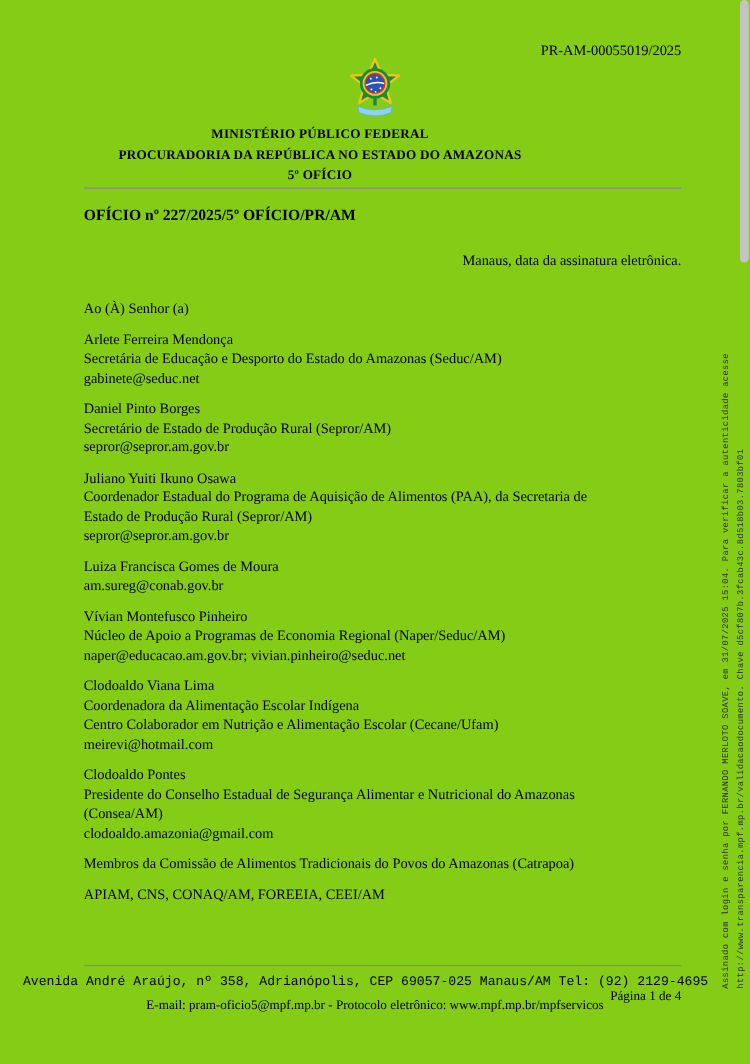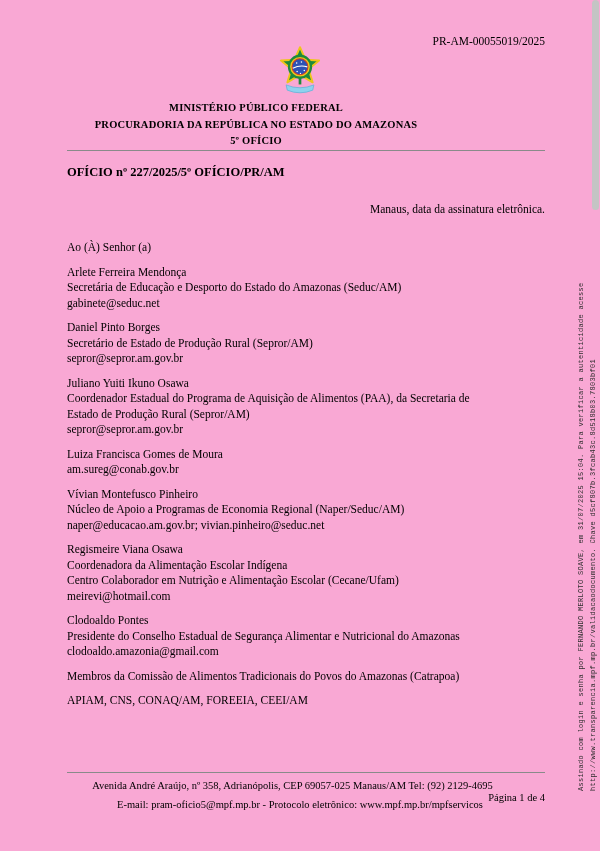--- a/index.html
+++ b/index.html
@@ -1,29 +1,29 @@
 <!DOCTYPE html>
 <html><head>
 <meta charset="utf-8">
 <style>
   html,body{margin:0;padding:0;background:#ffffff;}
-  .page{position:relative;width:600px;height:851px;background:#f9a8d4;overflow:hidden;
+  .page{position:relative;width:600px;height:851px;background:#84cc16;overflow:hidden;
         font-family:"Liberation Serif",serif;color:#000;}
   .ref{position:absolute;top:35px;right:55px;font-size:11.5px;}
   .emblem-wrap{position:absolute;top:46px;left:0;width:600px;display:flex;justify-content:center;}
   .org{position:absolute;top:100px;left:0;width:512px;text-align:center;
        font-weight:700;font-size:10.5px;line-height:16.5px;letter-spacing:.2px;}
   .rule{position:absolute;left:67px;right:55px;border-top:1px solid #8a8a8a;height:0;}
   .rule-top{top:150px;}
   .rule-footer{top:772px;}
   .subject{position:absolute;top:165px;left:67px;font-weight:700;font-size:12.5px;text-align:right;}
   .dateline{position:absolute;top:203px;right:55px;font-size:11.5px;}
   .letter{position:absolute;top:240px;left:67px;width:478px;font-size:11.5px;line-height:15.5px;}
   .letter p{margin:0 0 9px 0;}
-  .addr{position:absolute;top:780px;left:0;width:585px;text-align:center;font-size:10.5px;}
+  .addr{position:absolute;top:780px;left:0;width:585px;text-align:center;font-size:10.5px;font-family:Liberation Mono, monospace;}
   .contact{position:absolute;top:799px;left:0;width:600px;text-align:center;font-size:10.5px;}
   .pageno{position:absolute;top:792px;right:55px;font-size:10.5px;}
   .stamp{position:absolute;font-family:"Liberation Mono","DejaVu Sans Mono",monospace;
          font-size:7px;letter-spacing:.3px;color:#2e2e2e;white-space:nowrap;
          transform-origin:0 0;transform:rotate(-90deg);}
   .stamp-1{left:577px;top:791px;}
   .stamp-2{left:589px;top:791px;}
   .scroll-thumb{position:absolute;top:0;right:1px;width:7px;height:210px;
                 background:#c4c4c4;border-radius:4px;}
 </style>
@@ -89,29 +89,30 @@
       <span style="display:block">am.sureg@conab.gov.br</span>
     </p>
 
     <p>
       <span style="display:block">Vívian Montefusco Pinheiro</span>
       <span style="display:block">Núcleo de Apoio a Programas de Economia Regional (Naper/Seduc/AM)</span>
       <span style="display:block">naper@educacao.am.gov.br; vivian.pinheiro@seduc.net</span>
     </p>
 
     <p>
-      <span style="display:block">Regismeire Viana Osawa</span>
+      <span style="display:block">Clodoaldo Viana Lima</span>
       <span style="display:block">Coordenadora da Alimentação Escolar Indígena</span>
       <span style="display:block">Centro Colaborador em Nutrição e Alimentação Escolar (Cecane/Ufam)</span>
       <span style="display:block">meirevi@hotmail.com</span>
     </p>
 
     <p>
       <span style="display:block">Clodoaldo Pontes</span>
       <span style="display:block">Presidente do Conselho Estadual de Segurança Alimentar e Nutricional do Amazonas</span>
+      <span style="display:block">(Consea/AM)</span>
       <span style="display:block">clodoaldo.amazonia@gmail.com</span>
     </p>
 
     <p>Membros da Comissão de Alimentos Tradicionais do Povos do Amazonas (Catrapoa)</p>
 
     <p>APIAM, CNS, CONAQ/AM, FOREEIA, CEEI/AM</p>
   </div>
 
   <div class="rule rule-footer"></div>
   <div class="addr">Avenida André Araújo, nº 358, Adrianópolis, CEP 69057-025 Manaus/AM Tel: (92) 2129-4695</div>

